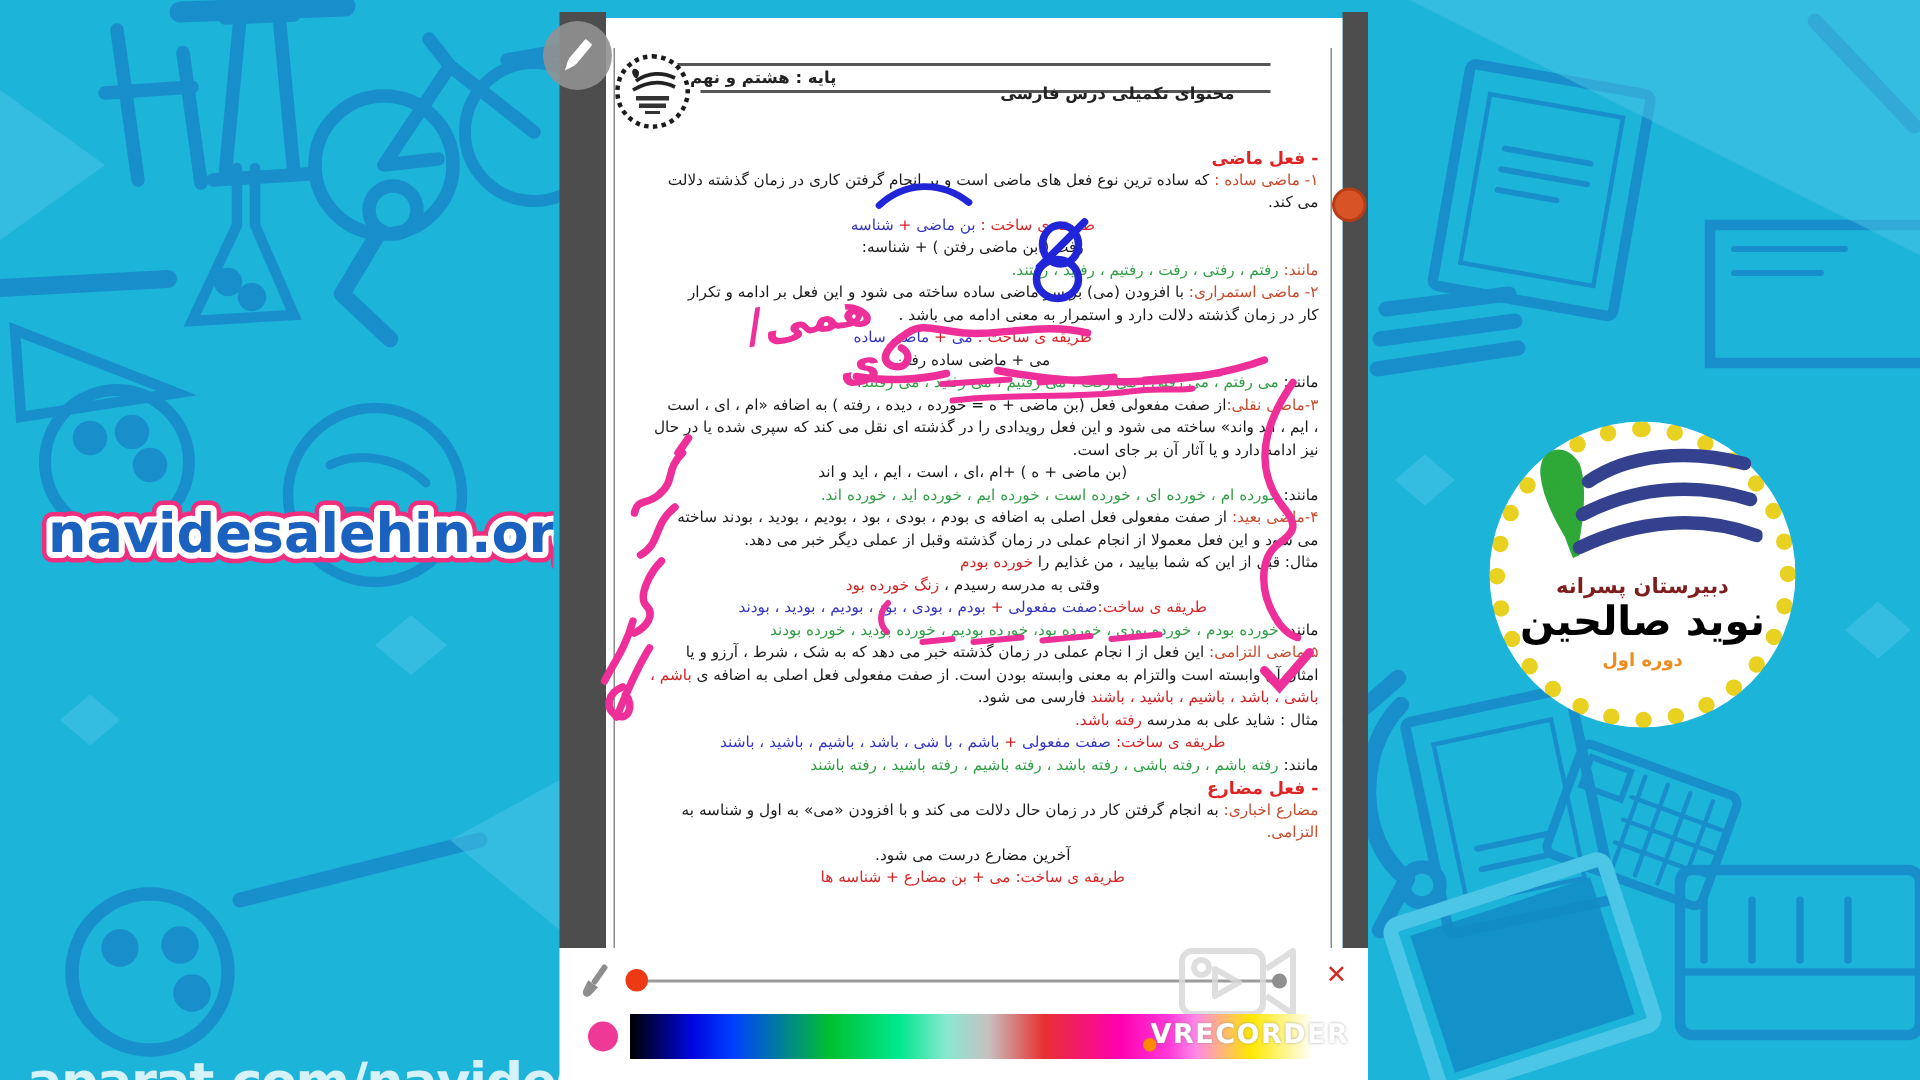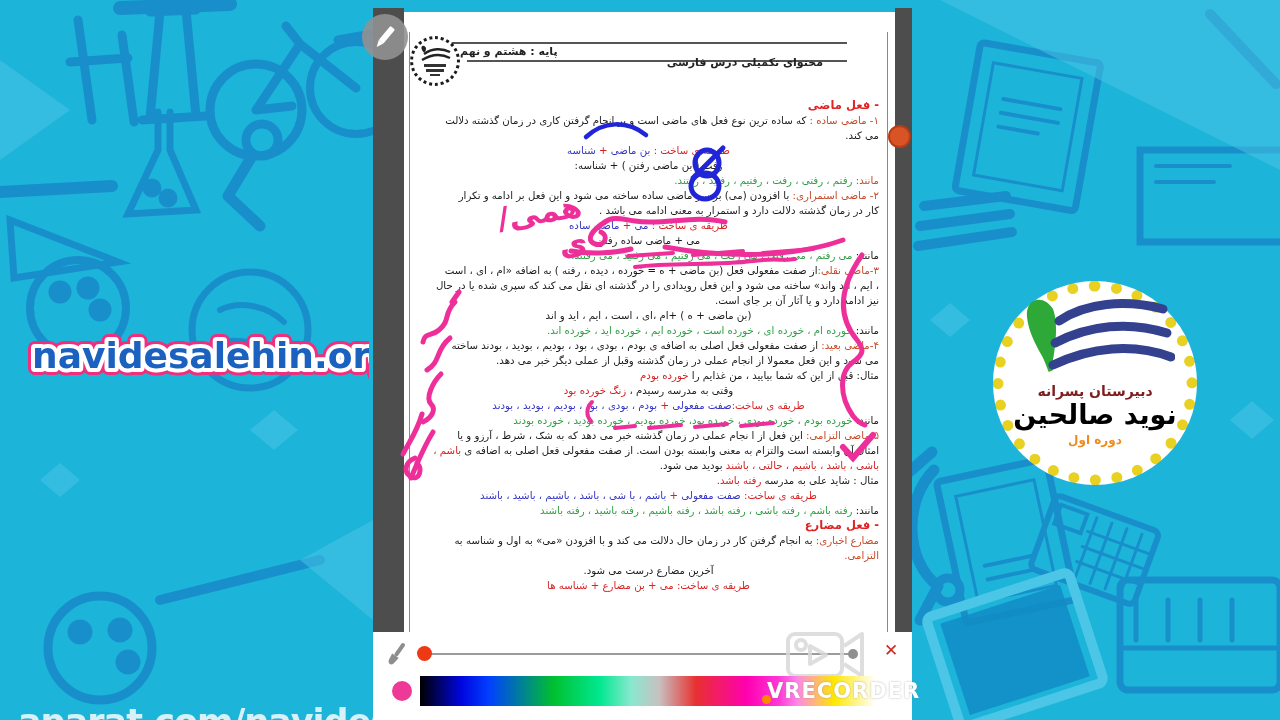--- a/index.html
+++ b/index.html
@@ -65,21 +65,21 @@
   #slider-end{position:absolute;left:475px;top:17px;width:10px;height:10px;border-radius:50%;background:#8f8f8f;}
   #cam-wm{position:absolute;left:409px;top:-6px;opacity:0.85;}
   #close-btn{position:absolute;left:508px;top:8px;width:20px;height:20px;color:#cf2b20;
              font-size:17px;font-weight:bold;line-height:20px;text-align:center;}
   #color-ind{position:absolute;left:19px;top:49px;width:20px;height:20px;border-radius:50%;background:#ee3a96;}
   #color-bar{position:absolute;left:47px;top:44px;width:460px;height:30px;
      background:linear-gradient(90deg,#000 0%,#0006e0 9%,#0040ff 15%,#00c030 29%,
        #00e890 39%,#8ae8d0 46%,#c8c0c0 52%,#e83030 60%,#ff00b0 71%,#ff38d8 78%,
        #ff88e8 82%,#ffe800 90%,#ffffff 99%);}
   
-  #wm-recorder{left:762px;top:679px;z-index:22;color:#fff;font-size:21px;font-weight:bold;
+  #wm-recorder{left:762px;top:679px;z-index:22;color:#fff;font-size:18px;font-weight:bold;
                letter-spacing:1px;text-shadow:0 0 2px rgba(120,120,120,.6);}
   #wm-recorder .vdot{display:inline-block;width:9px;height:9px;border-radius:50%;
                background:#ff8a00;margin-right:-4px;vertical-align:-6px;}
   #wm-aparat{left:18px;top:663px;z-index:21;color:rgba(255,255,255,0.82);font-size:35px;
              font-weight:bold;letter-spacing:-1px;white-space:nowrap;margin-top:39px;}
 </style>
 </head>
 <body>
 
 <svg id="bg-doodles" class="abs" width="1280" height="720" viewBox="0 0 1280 720">
@@ -227,21 +227,21 @@
       <div class="dline center"><span class="c-k">(بن ماضی + ه ) +ام ،ای ، است ، ایم ، اید و اند</span></div>
       <div class="dline right"><span class="c-k">مانند: </span><span class="c-gr">خورده ام ، خورده ای ، خورده است ، خورده ایم ، خورده اید ، خورده اند.</span></div>
       <div class="dline right"><span class="c-lb">۴-ماضی بعید: </span><span class="c-k">از صفت مفعولی فعل اصلی به اضافه ی بودم ، بودی ، بود ، بودیم ، بودید ، بودند ساخته</span></div>
       <div class="dline right"><span class="c-k">می شود و این فعل معمولا از انجام عملی در زمان گذشته وقبل از عملی دیگر خبر می دهد.</span></div>
       <div class="dline right"><span class="c-k">مثال: قبل از این که شما بیایید ، من غذایم را </span><span class="c-rd">خورده بودم</span></div>
       <div class="dline center"><span class="c-k">وقتی به مدرسه رسیدم ، </span><span class="c-rd">زنگ خورده بود</span></div>
       <div class="dline center"><span class="c-lb2">طریقه ی ساخت:</span><span class="c-bl">صفت مفعولی </span><span class="c-rd">+</span><span class="c-bl"> بودم ، بودی ، بود ، بودیم ، بودید ، بودند</span></div>
       <div class="dline right"><span class="c-k">مانند: </span><span class="c-gr">خورده بودم ، خورده بودی ، خورده بود، خورده بودیم ، خورده بودید ، خورده بودند</span></div>
       <div class="dline right"><span class="c-lb">۵-ماضی التزامی: </span><span class="c-k">این فعل از ا نجام عملی در زمان گذشته خبر می دهد که به شک ، شرط ، آرزو و یا</span></div>
       <div class="dline right"><span class="c-k">امثال آن وابسته است والتزام به معنی وابسته بودن است. از صفت مفعولی فعل اصلی به اضافه ی </span><span class="c-rd">باشم ،</span></div>
-      <div class="dline right"><span class="c-rd">باشی ، باشد ، باشیم ، حالتی ، باشند</span><span class="c-k"> بودید می شود.</span></div>
+      <div class="dline right"><span class="c-rd">باشی ، باشد ، باشیم ، باشید ، باشند</span><span class="c-k"> فارسی می شود.</span></div>
       <div class="dline right"><span class="c-k">مثال : شاید علی به مدرسه </span><span class="c-rd">رفته باشد.</span></div>
       <div class="dline center"><span class="c-lb2">طریقه ی ساخت: </span><span class="c-bl">صفت مفعولی </span><span class="c-rd">+</span><span class="c-bl"> باشم ، با شی ، باشد ، باشیم ، باشید ، باشند</span></div>
       <div class="dline right"><span class="c-k">مانند: </span><span class="c-gr">رفته باشم ، رفته باشی ، رفته باشد ، رفته باشیم ، رفته باشید ، رفته باشند</span></div>
       <div class="dline right head"><span class="c-hd">- فعل مضارع</span></div>
       <div class="dline right"><span class="c-lb">مضارع اخباری: </span><span class="c-k">به انجام گرفتن کار در زمان حال دلالت می کند و با افزودن «می» به اول و شناسه به</span></div>
       <div class="dline right"><span class="c-lb">التزامی.</span></div>
       <div class="dline center"><span class="c-k">آخرین مضارع درست می شود.</span></div>
       <div class="dline center"><span class="c-lb2">طریقه ی ساخت: می + بن مضارع + شناسه ها</span></div>
     </div>
 </div>

